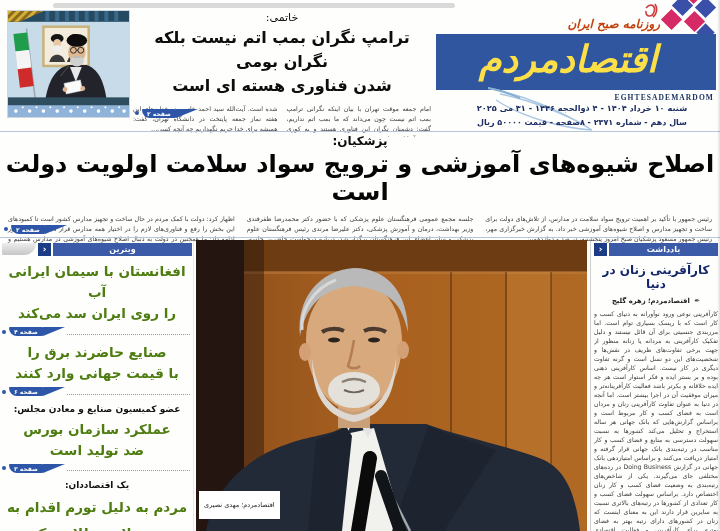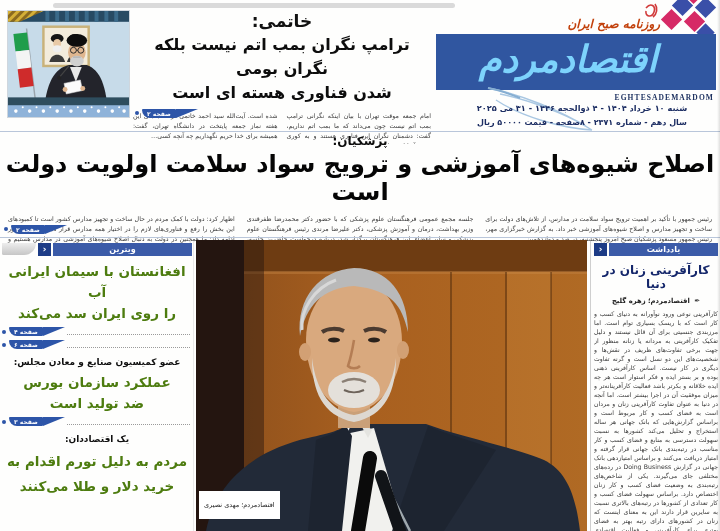--- a/index.html
+++ b/index.html
@@ -11,29 +11,29 @@
   .page::after{content:"";position:absolute;top:0;bottom:0;right:0;width:3px;
     background:linear-gradient(90deg,rgba(0,0,0,0),rgba(0,0,0,.12));}
   
   .top-grey-bar{position:absolute;left:53px;top:3px;width:402px;height:5px;background:#dadada;border-radius:3px;}
   .watermark{position:absolute;right:-6px;top:-10px;width:84px;height:62px;}
   
   .khatami-photo{position:absolute;left:7px;top:10px;width:123px;height:108px;border:1px solid #cfd6dd;box-sizing:border-box;}
   .khatami-photo svg{display:block;width:100%;height:100%;}
   
   .top-story{position:absolute;left:133px;top:11px;width:298px;height:120px;}
-  .ts-kicker{text-align:center;font-size:17px;font-weight:bold;color:#111;}
+  .ts-kicker{text-align:center;font-size:11px;font-weight:normal;color:#111;}
   .ts-headline{margin-top:2px;text-align:center;font-size:16px;font-weight:bold;line-height:1.5;color:#0d0d0d;white-space:pre-line;}
   .ts-body{display:flex;gap:9px;margin-top:6px;height:33px;overflow:hidden;}
   .ts-col{flex:1;font-size:6.3px;line-height:1.6;color:#3c3c3c;text-align:justify;}
   
   .masthead{position:absolute;left:432px;top:8px;width:286px;height:122px;}
   .mh-tagline{position:absolute;top:9px;right:58px;font-size:12px;font-weight:bold;font-style:italic;color:#c2410c;}
   .mh-box{position:absolute;top:26px;left:4px;right:2px;height:56px;background:#3056a0;}
-  .mh-logo{position:absolute;top:-6px;left:0;right:16px;text-align:center;font-size:37px;font-weight:bold;font-style:italic;color:#7dd3fc;line-height:64px;letter-spacing:1px;}
+  .mh-logo{position:absolute;top:-6px;left:0;right:16px;text-align:center;font-size:37px;font-weight:bold;font-style:italic;color:#fde047;line-height:64px;letter-spacing:1px;}
   .mh-latin{position:absolute;top:85px;right:4px;font-family:"Liberation Serif",serif;font-size:7.5px;font-weight:bold;letter-spacing:1.1px;color:#1e3260;}
   .mh-feather{position:absolute;left:48px;top:78px;width:130px;height:48px;}
   .mh-date1{position:absolute;top:95px;left:20px;right:6px;text-align:center;font-size:8.2px;font-weight:bold;color:#1d2e63;}
   .mh-date2{position:absolute;top:110px;left:20px;right:6px;text-align:center;font-size:8px;font-weight:bold;color:#1d2e63;}
   
   .hrule{position:absolute;left:0;right:0;height:1px;background:#b9c6da;}
   .r1{top:131px;} .r2{top:237px;}
   .vrule{position:absolute;width:1px;background:#cfcfcf;top:241px;bottom:0;}
   .v1{left:590px;} .v2{left:193px;background:#e9e9e9;}
   
@@ -236,20 +236,22 @@
 را روی ایران سد می‌کند</div>
       <div class="badge-row">
         <span class="badge-dot"></span>
         <span class="badge-pill">صفحه ۴</span>
         <span class="badge-tail"></span>
         <span class="badge-dots"></span>
       </div>
     </div>
 
     <div>
+      <div class="vt-headline">صنایع حاضرند برق را
+با قیمت جهانی وارد کنند</div>
       <div class="badge-row">
         <span class="badge-dot"></span>
         <span class="badge-pill">صفحه ۶</span>
         <span class="badge-tail"></span>
         <span class="badge-dots"></span>
       </div>
     </div>
 
     <div>
       <div class="vt-kicker">عضو کمیسیون صنایع و معادن مجلس:</div>

